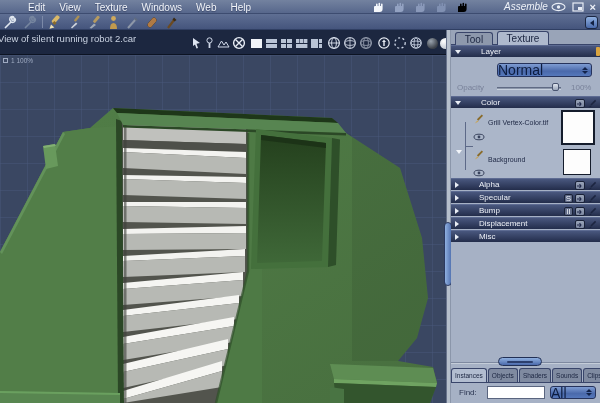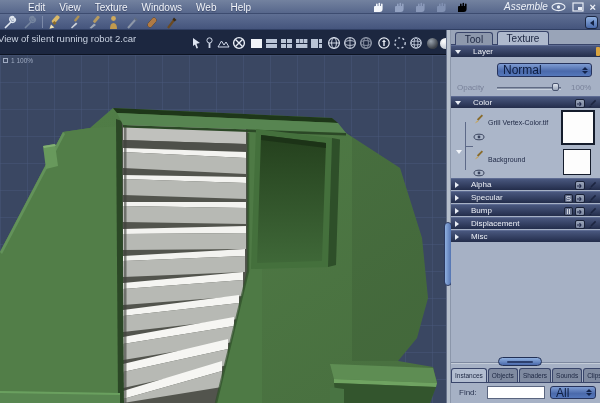--- a/index.html
+++ b/index.html
@@ -40,34 +40,34 @@
       background:linear-gradient(90deg,#8fb0e0,#5474b2);}
 
   
   .panel{left:451px;top:30px;width:149px;height:373px;background:#a6b1c5;}
   .ptabbar{position:absolute;left:0;top:0;width:149px;height:15px;background:#99a4b8;border-bottom:1px solid #39456a;}
   .ptab{position:absolute;top:2px;height:13px;font-size:10px;color:#1b2540;display:flex;align-items:center;justify-content:center;
         border:1px solid #39456a;border-bottom:none;border-radius:3px 3px 0 0;}
   .ptab.inactive{left:4px;width:38px;background:#8era;background:#8d98ac;}
   .ptab.active{left:46px;width:52px;background:#aeb9cd;top:1px;height:14px;}
   .hdr{position:absolute;left:0;width:149px;height:12px;background:linear-gradient(#49577e,#232d4b);
-       border-top:1px solid #5d6b92;display:flex;align-items:center;gap:12px;padding-left:4px;}
+       border-top:1px solid #5d6b92;display:flex;align-items:center;gap:20px;padding-left:4px;}
   .hdr span{font-size:8px;color:#eef1f7;}
   .tri-d{width:0;height:0;border-left:3.5px solid transparent;border-right:3.5px solid transparent;border-top:4.5px solid #e8ecf4;}
   .tri-r{width:0;height:0;border-top:3.5px solid transparent;border-bottom:3.5px solid transparent;border-left:4.5px solid #e8ecf4;}
   .hdr-icons{position:absolute;right:3px;top:1.5px;display:flex;gap:2px;align-items:center;}
   .hbtn{width:10px;height:9px;border:1px solid #1a2238;border-radius:2px;background:linear-gradient(#9aa5b9,#7b86a0);
         display:flex;align-items:center;justify-content:center;}
   .badge{min-width:9px;height:9px;border:1px solid #1a2238;border-radius:2px;background:#55608040;background:#606b88;
          color:#cdd5e4;font-size:6px;display:flex;align-items:center;justify-content:center;padding:0 1px;}
   .rowlbl{font-size:8px;color:#2a3450;}
   .dim{color:#79829a;}
   .dropdown{position:absolute;height:14px;border:1px solid #26335c;border-radius:3px;
             background:linear-gradient(#7e9cd2,#4a69ab 60%,#5578bb);display:flex;align-items:center;}
-  .dropdown .dval{font-size:12px;color:#0d1d40;padding-left:5px;flex:1;}
+  .dropdown .dval{font-size:14px;color:#0d1d40;flex:1;}
   .dd-arrows{width:9px;display:flex;flex-direction:column;align-items:center;gap:1px;margin-right:2px;}
   .dd-arrows i{display:block;width:0;height:0;border-left:3px solid transparent;border-right:3px solid transparent;}
   .dd-arrows i.up{border-bottom:3px solid #12234a;}
   .dd-arrows i.dn{border-top:3px solid #12234a;}
   .slider-track{position:absolute;height:3px;background:#8b96aa;border-top:1px solid #5f6a84;border-bottom:1px solid #c8d1de;}
   .slider-thumb{position:absolute;width:7px;height:8px;border-radius:2px;background:linear-gradient(#dfe5ee,#9aa5b9);border:1px solid #4a5570;}
   .swatch{position:absolute;background:#fdfdfd;}
   .tree-line{position:absolute;width:1px;background:#55618040;background:#5d6988;}
   .eye{display:block;}
   .bottom-tabs{position:absolute;left:0;top:338px;width:149px;height:14px;display:flex;background:#8era;}

